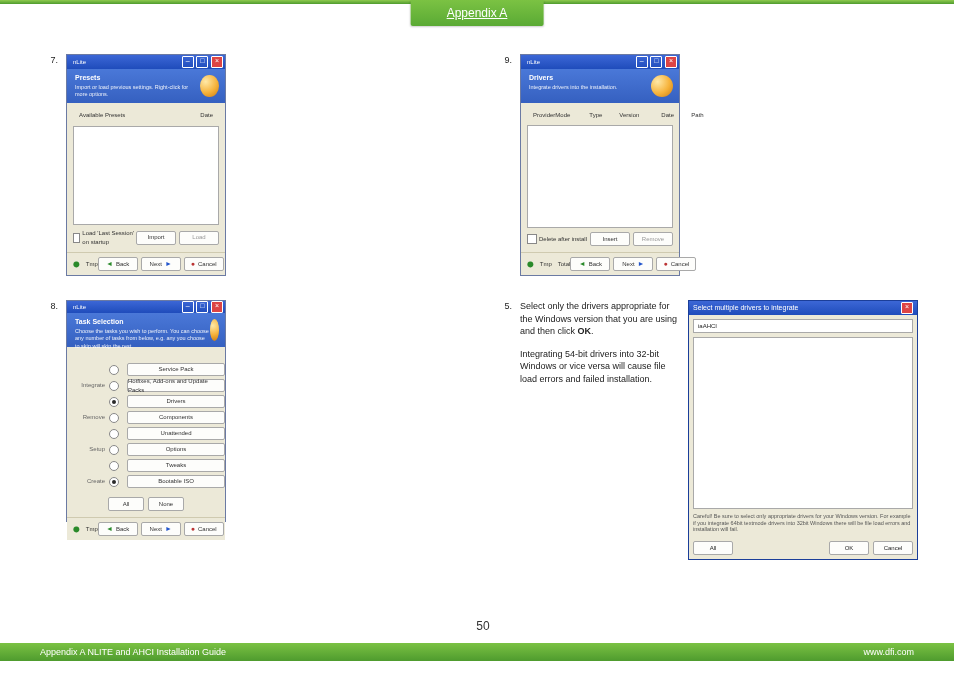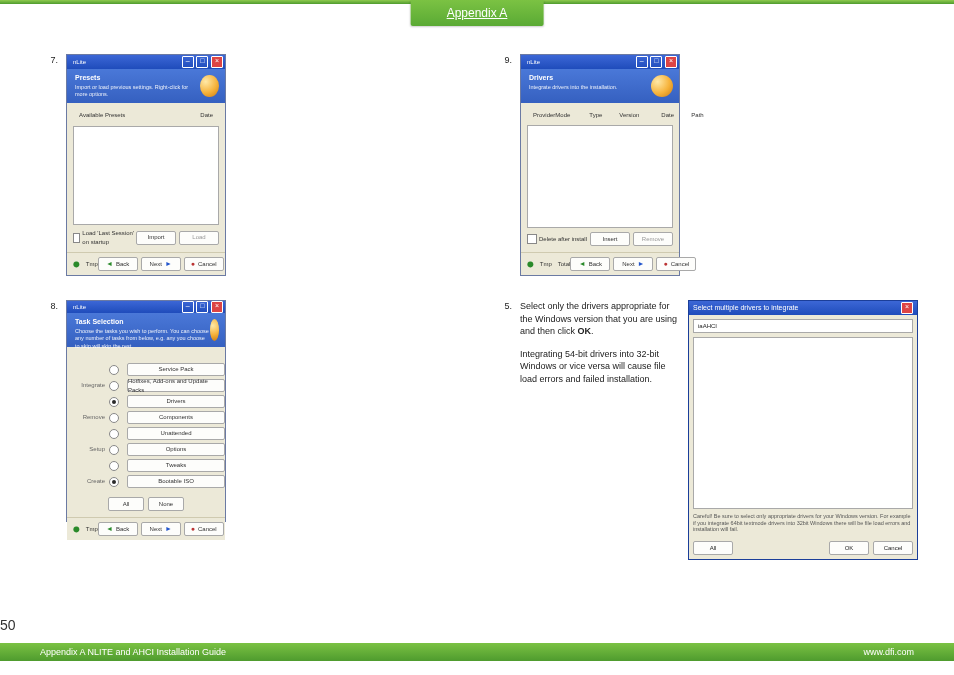--- a/index.html
+++ b/index.html
@@ -159,21 +159,21 @@
   }
   .modal .mtitle{
     height:14px;background:linear-gradient(#3c67d6,#1f4cbb);
     color:#fff;display:flex;align-items:center;justify-content:space-between;padding:0 4px;font-size:7px;
   }
   .modal .mtitle .mx{width:10px;height:10px;background:#d44;border:1px solid #fff;border-radius:1px;text-align:center;line-height:8px;}
   .modal .marea{background:#fff;border:1px solid #a9a9a9;margin:4px;flex:1;}
   .modal .warn{margin:0 4px 4px 4px;font-size:5.5px;color:#555;line-height:1.2;}
   .modal .mbtns{display:flex;justify-content:space-between;margin:4px;}
   
-  .pgnum{position:absolute;left:0;right:0;bottom:42px;font-size:14px;color:#333;}
+  .pgnum{position:absolute;left:12px;right:0;bottom:42px;text-align:center;font-size:12px;color:#333;}
   .bottomband{
     position:absolute;left:0;right:0;bottom:14px;height:18px;
     background:linear-gradient(#7bc243,#4e9b2e);
     display:flex;align-items:center;justify-content:space-between;
     padding:0 40px;color:#fff;font-size:9px;
   }
   .bottompad{position:absolute;left:0;right:0;bottom:0;height:14px;background:#fff;}
 </style>
 </head>
 <body>

